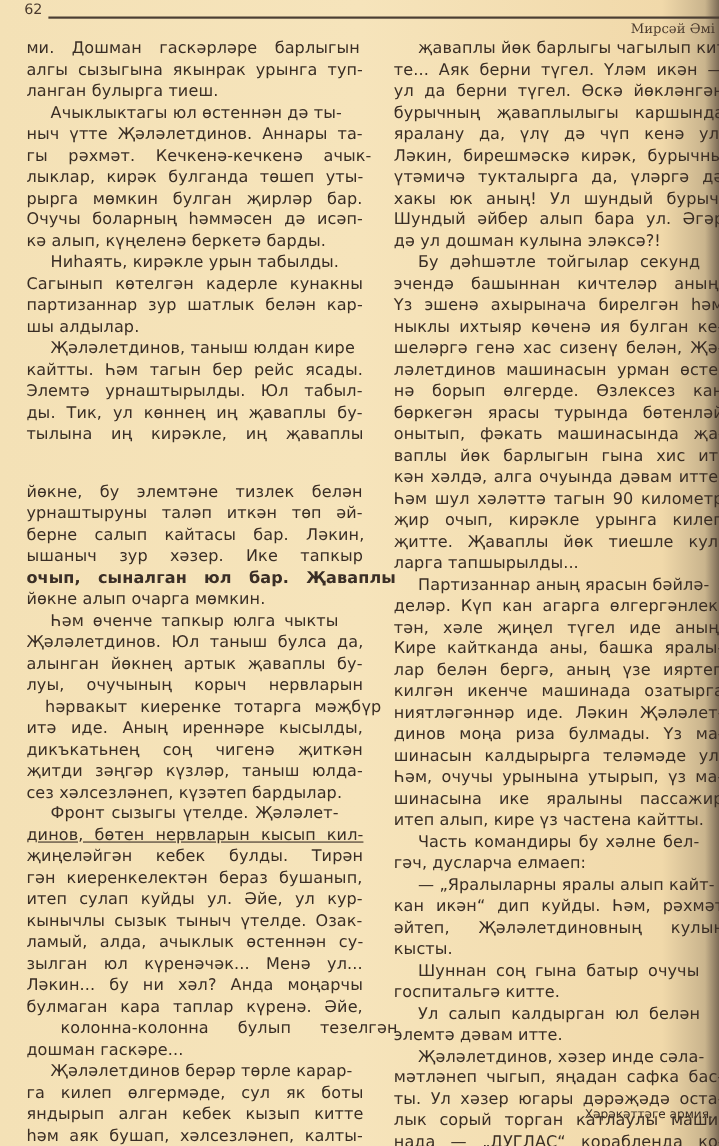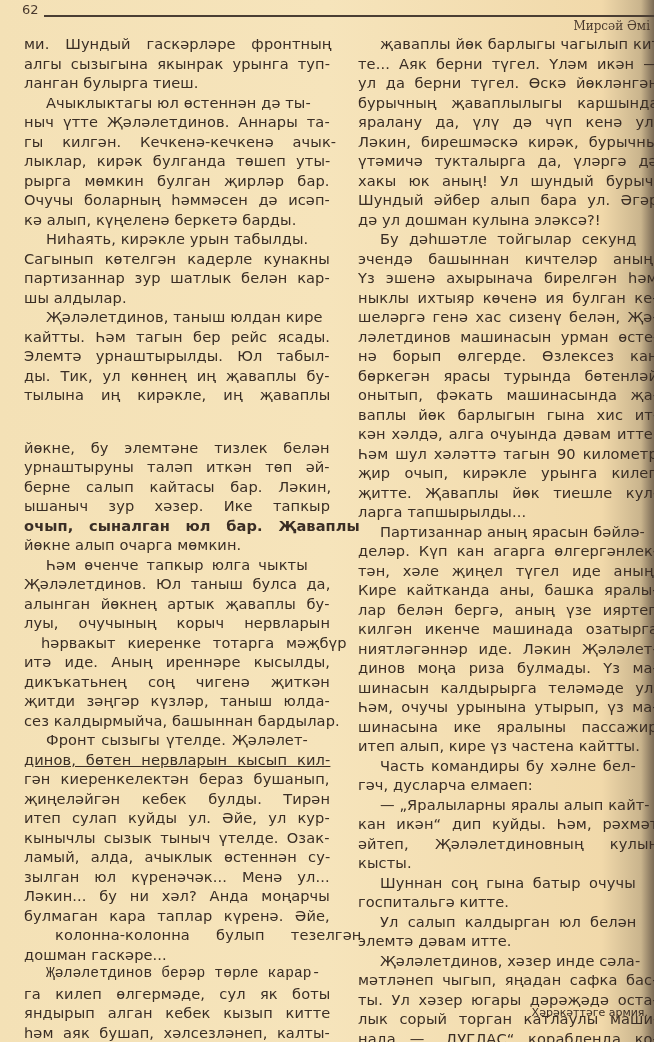--- a/index.html
+++ b/index.html
@@ -22,28 +22,28 @@
 </head>
 <body>
 
 <div class="page">
   <div class="page-number">62</div>
   <div class="rule"></div>
   <div class="running-head">Мирсәй Әмі</div>
 
   <div class="column col-left" id="left-col">
       <p>
-        <span class="ln" style="display: block; word-spacing: 11px;">ми. Шундый гаскәрләре фронтның</span>
+        <span class="ln" style="display: block; word-spacing: 11px;">ми. Дошман гаскәрләре барлыгын</span>
         <span class="ln" style="display: block; word-spacing: 4.25px;">алгы сызыгына якынрак урынга туп-</span>
         <span class="ln">ланган булырга тиеш.</span>
       </p>
       <p>
         <span class="ln first" style="display: block;">Ачыклыктагы юл өстеннән дә ты-</span>
         <span class="ln" style="display: block; word-spacing: 4.25px;">ныч үтте Җәләлетдинов. Аннары та-</span>
-        <span class="ln" style="display: block; word-spacing: 14px;">гы килгән. Кечкенә-кечкенә ачык-</span>
+        <span class="ln" style="display: block; word-spacing: 14px;">гы рәхмәт. Кечкенә-кечкенә ачык-</span>
         <span class="ln" style="display: block; word-spacing: 5.5px;">лыклар, кирәк булганда төшеп уты-</span>
         <span class="ln" style="display: block; word-spacing: 8.5px;">рырга мөмкин булган җирләр бар.</span>
         <span class="ln" style="display: block; word-spacing: 5.75px;">Очучы боларның һәммәсен дә исәп-</span>
         <span class="ln">кә алып, күңеленә беркетә барды.</span>
       </p>
       <p>
         <span class="ln first" style="display: block;">Ниһаять, кирәкле урын табылды.</span>
         <span class="ln" style="display: block; word-spacing: 6.33333px;">Сагынып көтелгән кадерле кунакны</span>
         <span class="ln" style="display: block; word-spacing: 5px;">партизаннар зур шатлык белән кар-</span>
         <span class="ln">шы алдылар.</span>
@@ -63,38 +63,38 @@
       </p>
       <p>
         <span class="ln first" style="display: block; word-spacing: 3.25px;">Һәм өченче тапкыр юлга чыкты</span>
         <span class="ln" style="display: block; word-spacing: 4.75px;">Җәләлетдинов. Юл таныш булса да,</span>
         <span class="ln" style="display: block; word-spacing: 5.75px;">алынган йөкнең артык җаваплы бу-</span>
         <span class="ln" style="display: block; word-spacing: 15.3333px;">луы, очучының корыч нервларын</span>
         <span class="ln" style="display: block; word-spacing: 7px; margin-left: 17px;">һәрвакыт киеренке тотарга мәҗбүр</span>
         <span class="ln" style="display: block; word-spacing: 8.5px;">итә иде. Аның иреннәре кысылды,</span>
         <span class="ln" style="display: block; word-spacing: 16.3333px;">дикъкатьнең соң чигенә җиткән</span>
         <span class="ln" style="display: block; word-spacing: 6.5px;">җитди зәңгәр күзләр, таныш юлда-</span>
-        <span class="ln">сез калдырмыйча, башыннан бардылар.</span>
+        <span class="ln">сез хәлсезләнеп, күзәтеп бардылар.</span>
       </p>
       <p>
         <span class="ln first" style="display: block; word-spacing: 1.33333px;">Фронт сызыгы үтелде. Җәләлет-</span>
         <span class="ln" style="display: block; word-spacing: 5.25px; text-decoration: underline;">динов, бөтен нервларын кысып кил-</span>
+        <span class="ln" style="display: block; word-spacing: 16.6667px;">җиңеләйгән кебек булды. Тирән</span>
         <span class="ln" style="display: block; word-spacing: 5.33333px;">гән киеренкелектән бераз бушанып,</span>
-        <span class="ln" style="display: block; word-spacing: 16.6667px;">җиңеләйгән кебек булды. Тирән</span>
         <span class="ln" style="display: block; word-spacing: 6.33333px;">итеп сулап куйды ул. Әйе, ул кур-</span>
         <span class="ln" style="display: block; word-spacing: 3.5px;">кынычлы сызык тыныч үтелде. Озак-</span>
         <span class="ln" style="display: block; word-spacing: 6.5px;">ламый, алда, ачыклык өстеннән су-</span>
         <span class="ln" style="display: block; word-spacing: 10.25px;">зылган юл күренәчәк... Менә ул...</span>
         <span class="ln" style="display: block; word-spacing: 8px;">Ләкин... бу ни хәл? Анда моңарчы</span>
         <span class="ln" style="display: block; word-spacing: 6.75px;">булмаган кара таплар күренә. Әйе,</span>
         <span class="ln" style="display: block; word-spacing: 21.5px; margin-left: 31px;">колонна-колонна булып тезелгән</span>
         <span class="ln">дошман гаскәре...</span>
       </p>
       <p>
-        <span class="ln first" style="display: block; font-family: Liberation Mono, monospace;">Җәләлетдинов берәр төрле карар-</span>
+        <span class="ln first" style="display: block;">Җәләлетдинов берәр төрле карар-</span>
         <span class="ln" style="display: block; word-spacing: 9.6px;">га килеп өлгермәде, сул як боты</span>
         <span class="ln" style="display: block; word-spacing: 8px;">яндырып алган кебек кызып китте</span>
         <span class="ln" style="display: block; word-spacing: 4.75px;">һәм аяк бушап, хәлсезләнеп, калты-</span>
       </p>
     </div>
   <div class="column col-right" id="right-col">
       <p>
         <span class="ln first" style="display: block;">җаваплы йөк барлыгы чагылып кит-</span>
         <span class="ln" style="display: block; word-spacing: 4.33333px;">те... Аяк берни түгел. Үләм икән —</span>
         <span class="ln" style="display: block; word-spacing: 4.8px;">ул да берни түгел. Өскә йөкләнгән</span>

